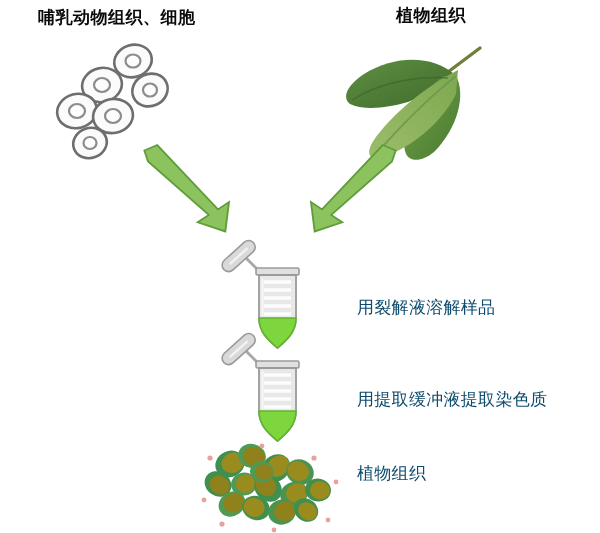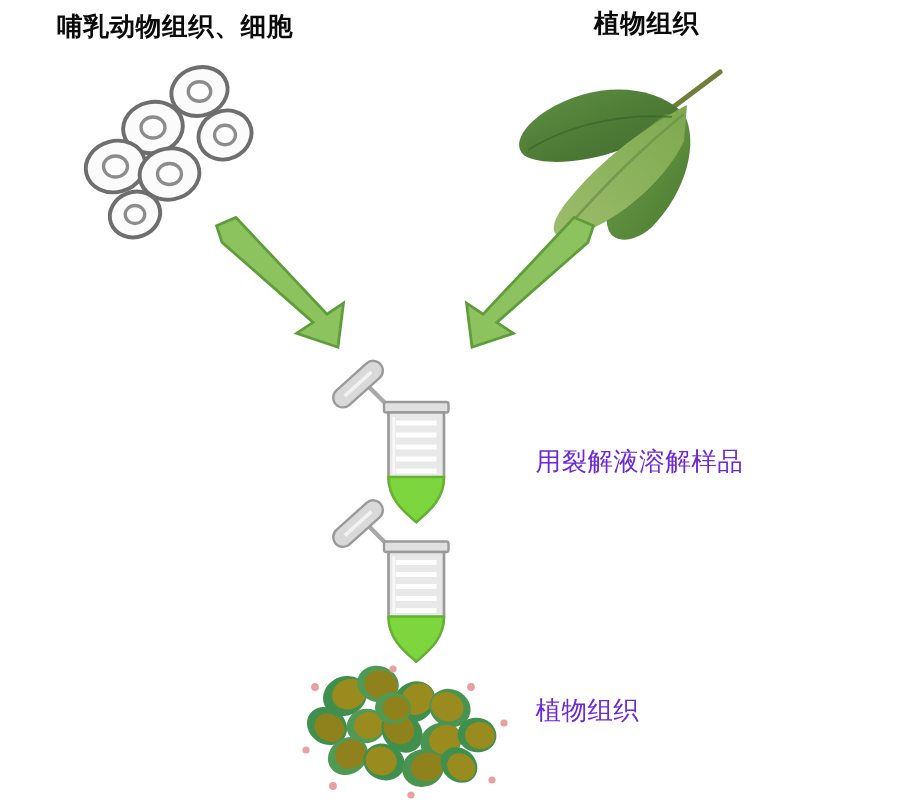--- a/index.html
+++ b/index.html
@@ -31,21 +31,21 @@
     letter-spacing: 0.5px;
     white-space: nowrap;
   }
   #heading-mammal { left: 38px; top: 6px; }
   #heading-plant  { left: 396px; top: 4px; }
 
   
   .step-label {
     position: absolute;
     font-size: 17px;
-    color: #6d28d9;
+    color: #0c4a6e;
     white-space: nowrap;
     letter-spacing: 0.3px;
   }
   #label-lysis   { left: 357px; top: 296px; }
   #label-extract { left: 357px; top: 388px; }
   #label-isolate { left: 357px; top: 462px; }
 
   
   .art {
     position: absolute;
@@ -254,16 +254,17 @@
         <circle cx="8" cy="62" r="2.4"></circle>
         <circle cx="26" cy="86" r="2.6"></circle>
         <circle cx="78" cy="92" r="2.4"></circle>
         <circle cx="132" cy="82" r="2.4"></circle>
       </g>
     </svg>
   </div>
 
   <div class="step-label" id="label-lysis">用裂解液溶解样品</div>
 
+  <div class="step-label" id="label-extract">用提取缓冲液提取染色质</div>
 
   <div class="step-label" id="label-isolate">植物组织</div>
 
 </div>
 
 </body></html>

